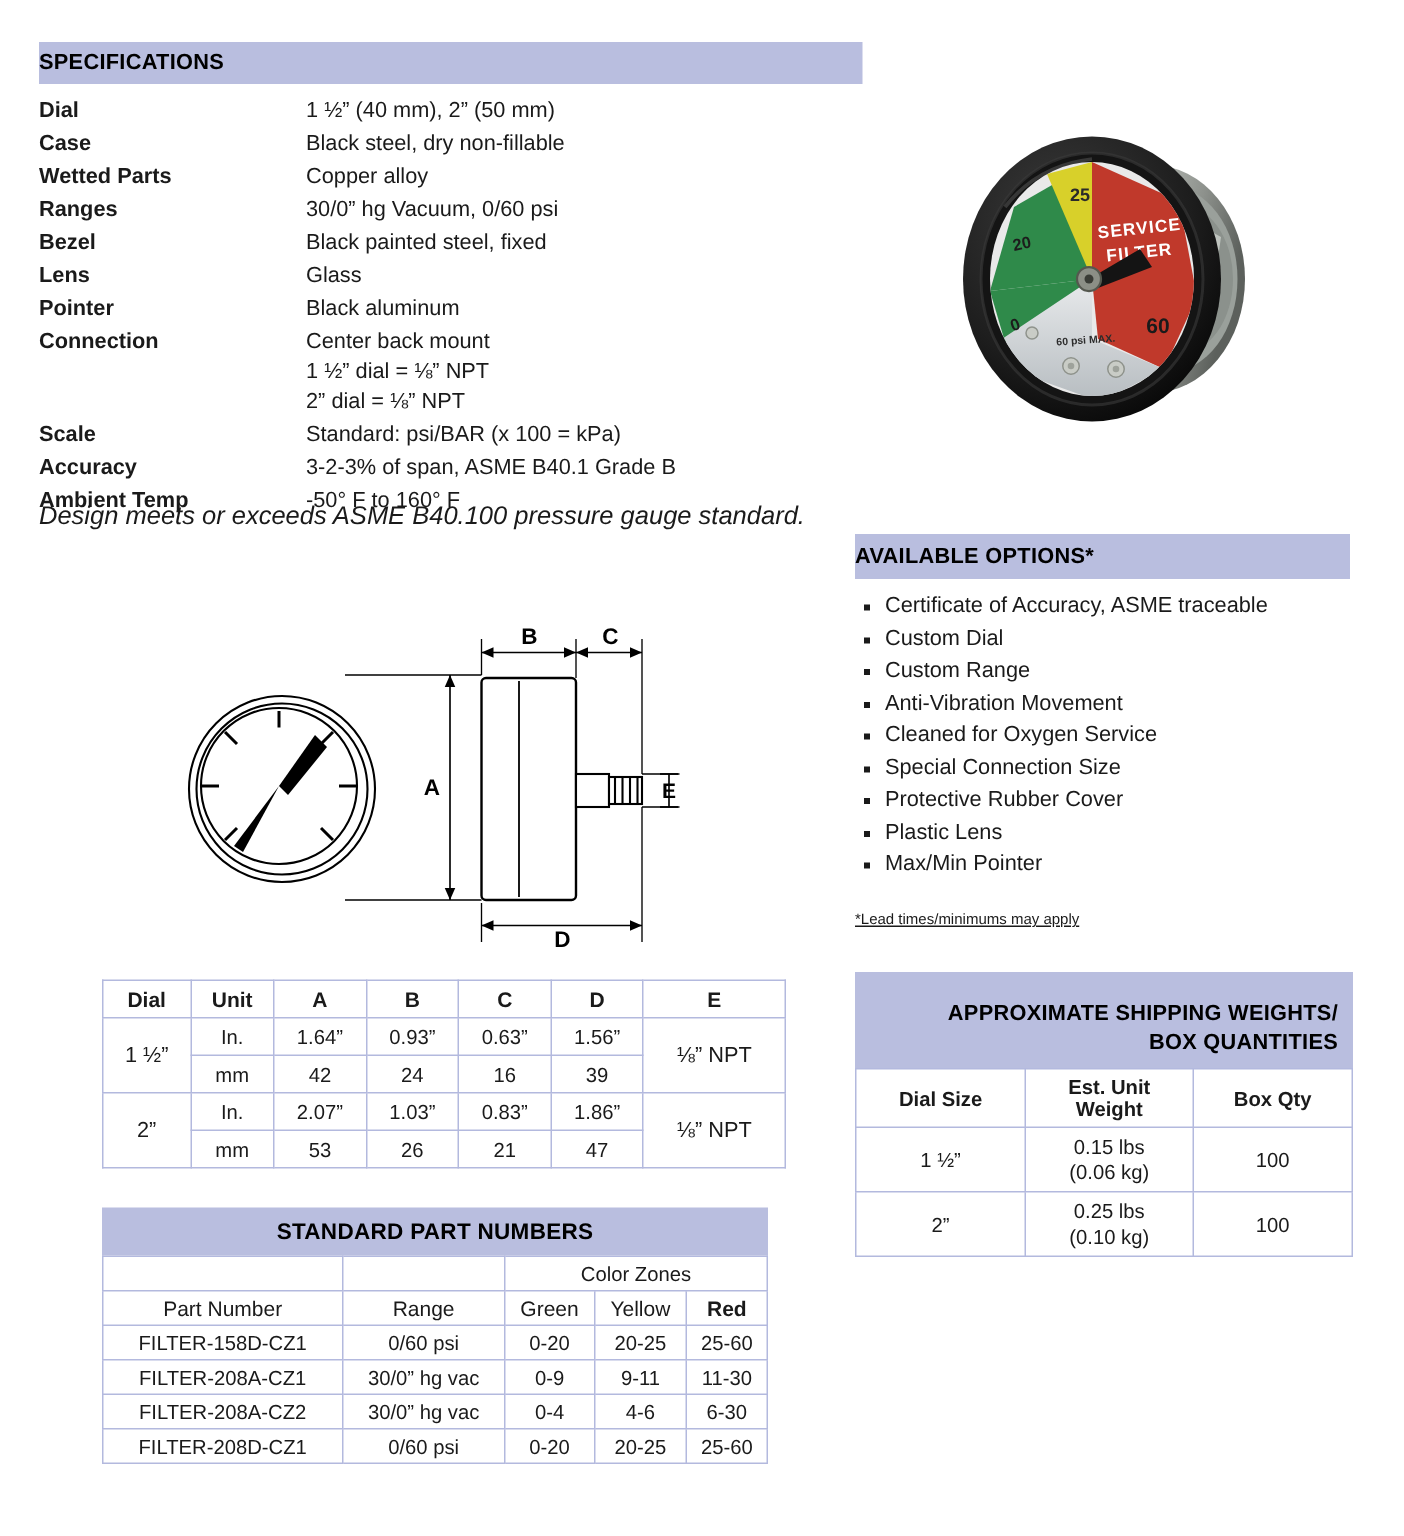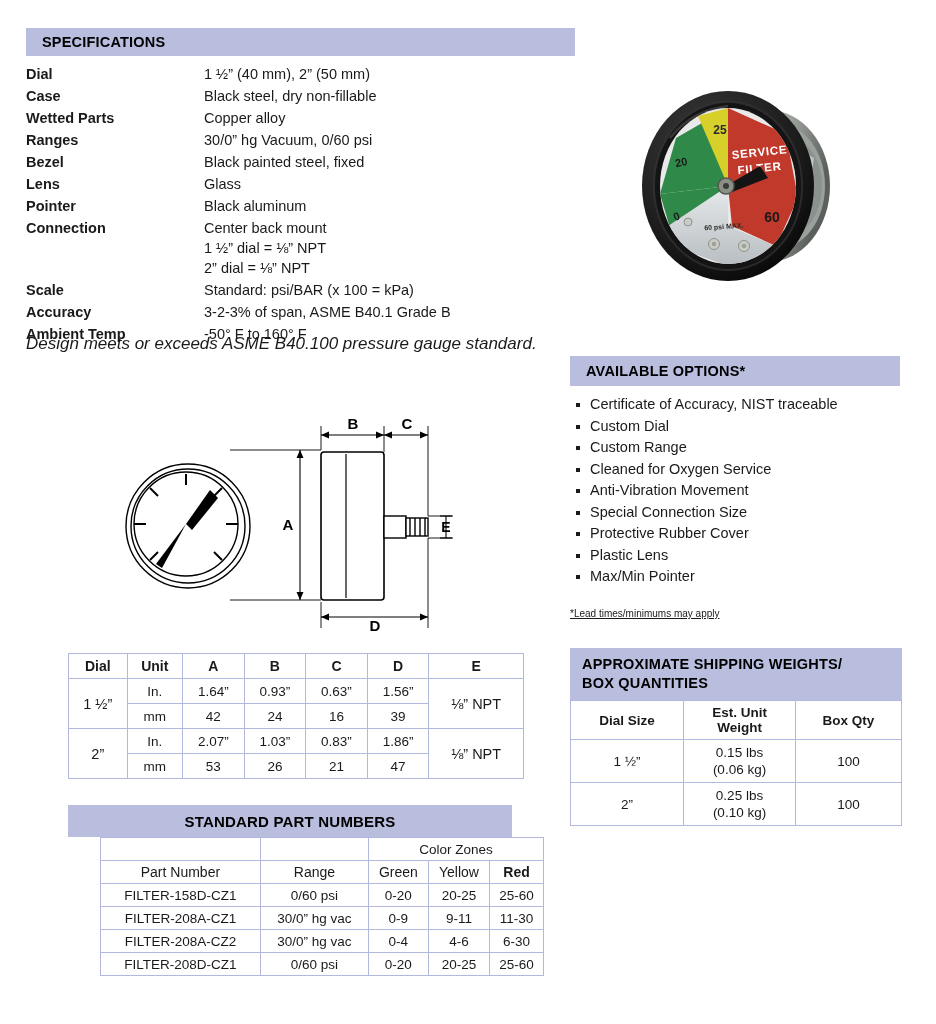--- a/index.html
+++ b/index.html
@@ -15,23 +15,23 @@
 
   
   .bar {
     background: #b9bedf;
     color: #000;
     font-weight: bold;
     font-size: 14.5px;
     letter-spacing: 0.2px;
     display: flex;
     align-items: center;
-    padding: 6px 0 6px 16px;
-  }
-  .bar.two-line { display: block; line-height: 1.28; padding: 7px 10px 8px 12px; }
+    padding: 6px 0 6px 0;
+  }
+  .bar.two-line { display: block; line-height: 1.28; padding: 19px 10px 8px 12px; text-align: right; }
 
   
   #spec-section { position: absolute; left: 26px; top: 28px; width: 549px; }
   #spec-bar { height: 28px; }
   #spec-table { margin-top: 8px; width: 100%; border-collapse: collapse; }
   #spec-table td { padding: 0 0 2px 0; vertical-align: top; font-size: 14.5px; line-height: 20px; }
   #spec-table td.k { font-weight: bold; width: 178px; white-space: nowrap; }
   #spec-table td.v { white-space: nowrap; margin-left: 12px; }
   .subline { display: block; }
   #spec-note {
@@ -81,21 +81,21 @@
   #dims-table .hdr { font-weight: bold; font-size: 14px; }
   #dims-table .dial-cell { font-size: 14.5px; }
   #dims-table .npt-cell { font-size: 14.5px; }
 
   
   #parts-section { position: absolute; left: 68px; top: 805px; width: 444px; }
   #parts-bar {
     height: 32px; justify-content: center; padding-left: 0;
     font-size: 15px;
   }
-  #parts-table { margin-top: 0; margin-left: 32px; }
+  #parts-table { margin-top: 0; }
   #parts-table td, #parts-table th { height: 23px; font-size: 13.5px; }
   #parts-table .blank { border-bottom: 1px solid #b3b9de; }
 
   
   #ship-section { position: absolute; left: 570px; top: 648px; width: 332px; }
   #ship-bar { min-height: 48px; font-size: 14.5px; }
   #ship-table td, #ship-table th { font-size: 13.5px; padding: 4px 2px; }
   #ship-table th { font-weight: bold; }
   #ship-table td.wt { line-height: 17px; }
 </style>
@@ -226,25 +226,25 @@
       </g>
 
       <ellipse cx="92" cy="100" rx="74" ry="84" fill="none" stroke="#3a3a3a" stroke-width="2" opacity="0.6"></ellipse>
       <path d="M34 52 Q56 24 92 20" fill="none" stroke="#ffffff" stroke-width="2.5" opacity="0.15"></path>
     </svg>
   </div>
 
   <div id="options-section">
     <div class="bar" id="options-bar">AVAILABLE OPTIONS*</div>
     <ul id="options-list">
-        <li><span class="sq"></span><span>Certificate of Accuracy, NIST traceable</span></li>
+        <li><span class="sq"></span><span>Certificate of Accuracy, ASME traceable</span></li>
         <li><span class="sq"></span><span>Custom Dial</span></li>
         <li><span class="sq"></span><span>Custom Range</span></li>
+        <li><span class="sq"></span><span>Anti-Vibration Movement</span></li>
         <li><span class="sq"></span><span>Cleaned for Oxygen Service</span></li>
-        <li><span class="sq"></span><span>Anti-Vibration Movement</span></li>
         <li><span class="sq"></span><span>Special Connection Size</span></li>
         <li><span class="sq"></span><span>Protective Rubber Cover</span></li>
         <li><span class="sq"></span><span>Plastic Lens</span></li>
         <li><span class="sq"></span><span>Max/Min Pointer</span></li>
       </ul>
   </div>
   <div id="options-footnote">*Lead times/minimums may apply</div>
 
   <div id="drawing">
     <svg width="450" height="230" viewBox="0 0 450 230">

